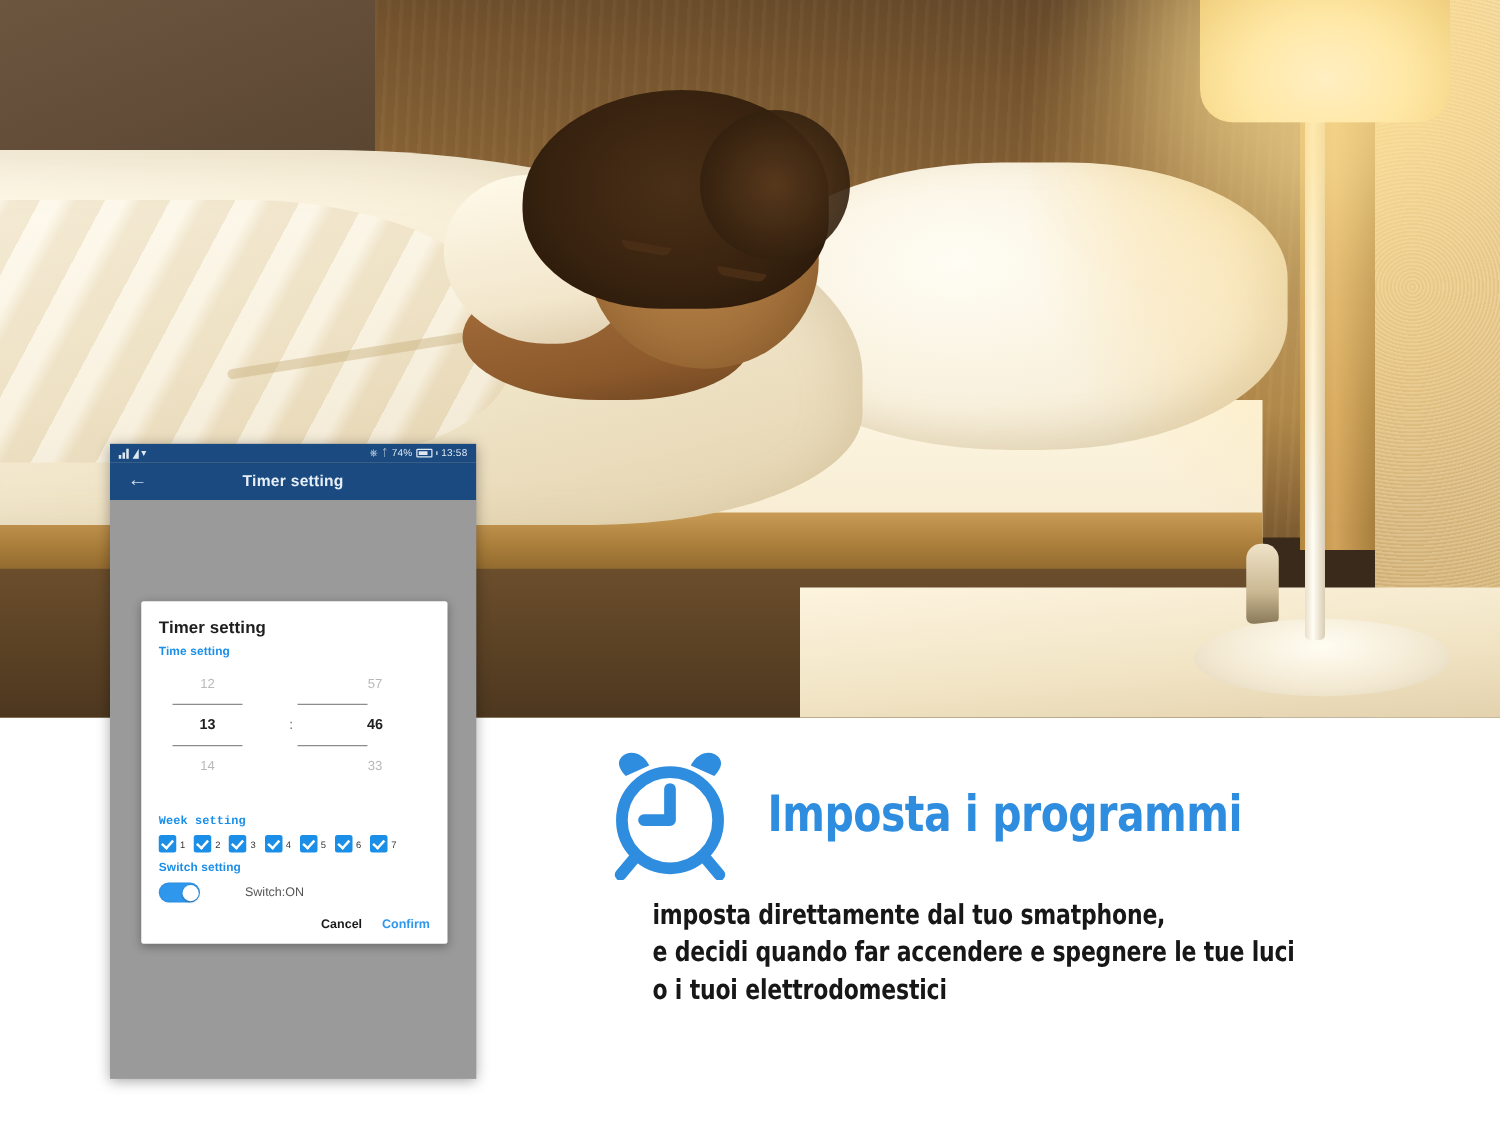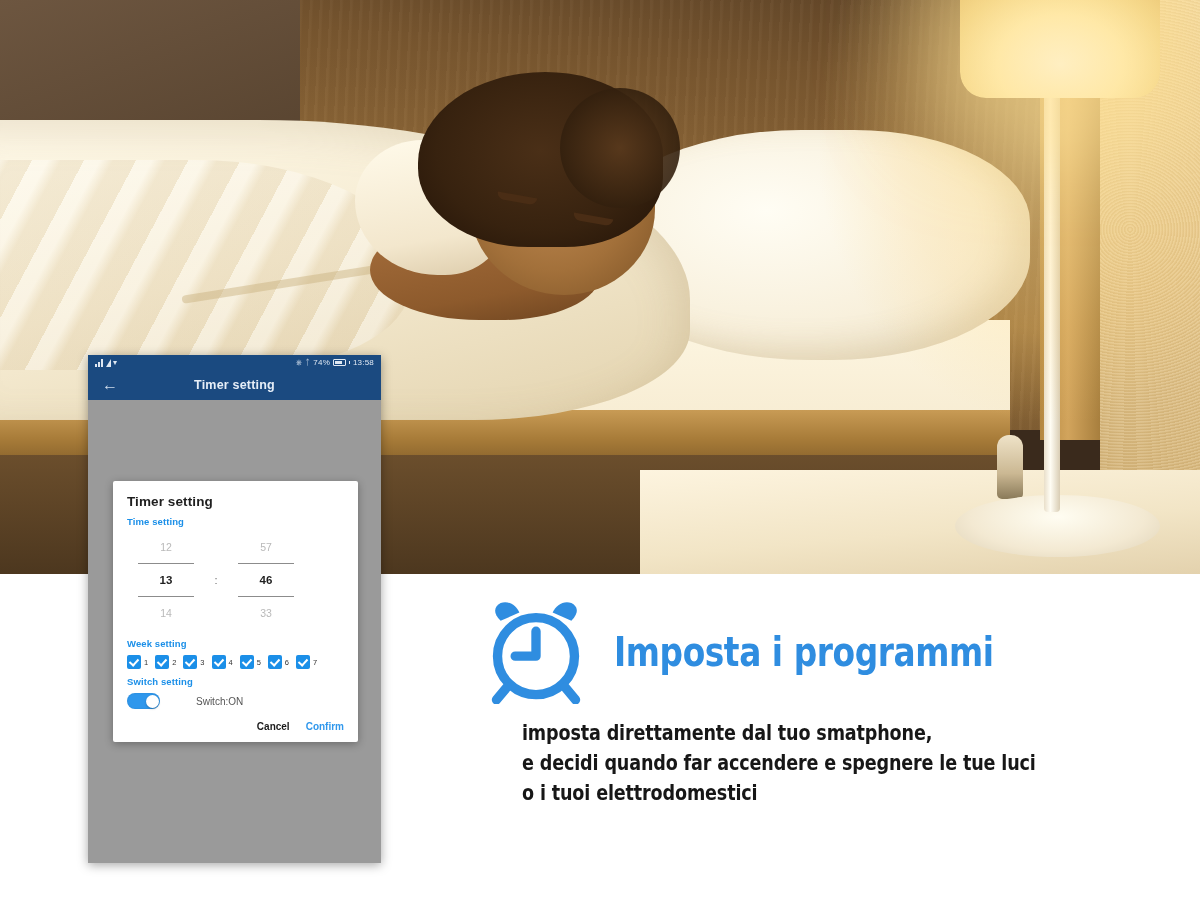--- a/index.html
+++ b/index.html
@@ -203,21 +203,21 @@
     box-shadow: 0 2px 8px rgba(0,0,0,.30);
     padding: 13px 14px 10px 14px;
   }
   .dialog-title { font-size: 13.5px; font-weight: 700; color: #1f1f1f;
     margin-bottom: 7px; letter-spacing: .1px; }
   .section-label { font-size: 9.5px; font-weight: 700; color: #1b8fe8;
     margin-bottom: 6px; letter-spacing: .1px; }
 
   .timepicker { position: relative; padding: 2px 0 4px 0; }
   .tp-row { display: flex; align-items: center; justify-content: flex-start;
-    gap: 0px; height: 24px; }
+    gap: 17px; height: 24px; }
   .tp-col { width: 78px; text-align: center; }
   .tp-sep { width: 22px; text-align: center; }
   .tp-dim { font-size: 10.5px; color: #b9b9b9; }
   .tp-sel { font-size: 11.5px; color: #1f1f1f; font-weight: 700; }
   .tp-colon { font-size: 11px; color: #6d6d6d; }
   .tp-line-row { display: flex; gap: 0px; height: 9px; align-items: center; }
   .tp-line { width: 78px; display: flex; justify-content: center; }
   .tp-line i { display: block; width: 56px; height: 1.5px; background: #8c8c8c; }
   .tp-line-gap { width: 22px; }
 
@@ -377,21 +377,21 @@
                 <i></i>
               </span>
           </div>
           <div class="tp-row">
             <span class="tp-col tp-dim">14</span>
             <span class="tp-sep"></span>
             <span class="tp-col tp-dim">33</span>
           </div>
         </div>
 
-        <div class="section-label" style="margin-top:9px;">Week setting</div>
+        <div class="section-label" style="margin-top:22px;font-family:Liberation Mono, monospace;">Week setting</div>
 
         <div class="week-row">
           <span class="week-item">
             <span class="chk"></span>
             <span class="week-num">1</span>
           </span>
           <span class="week-item">
             <span class="chk"></span>
             <span class="week-num">2</span>
           </span>

